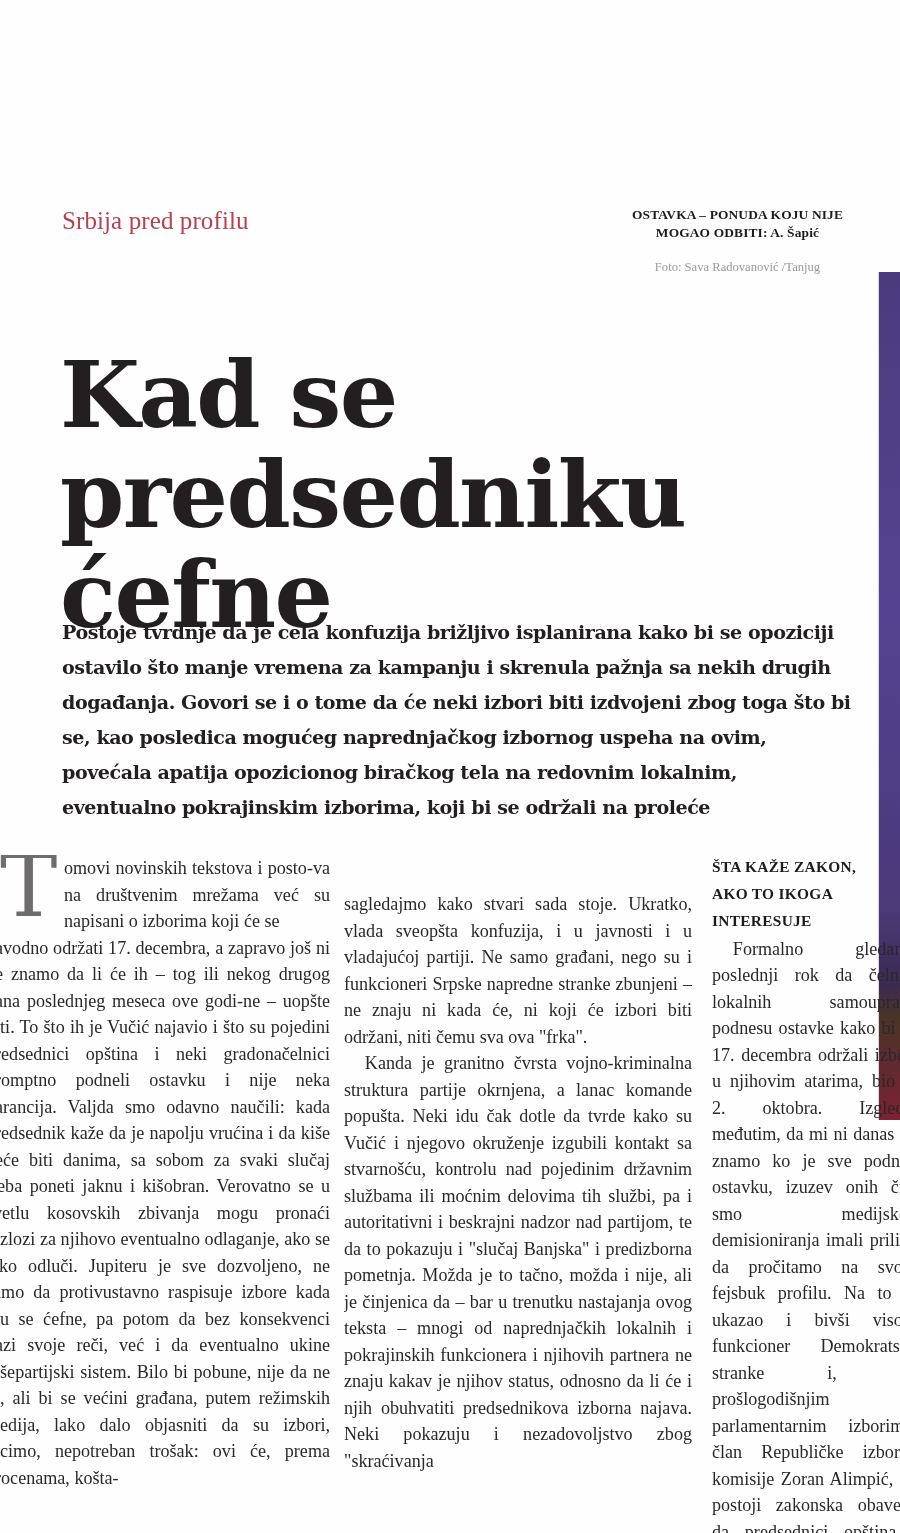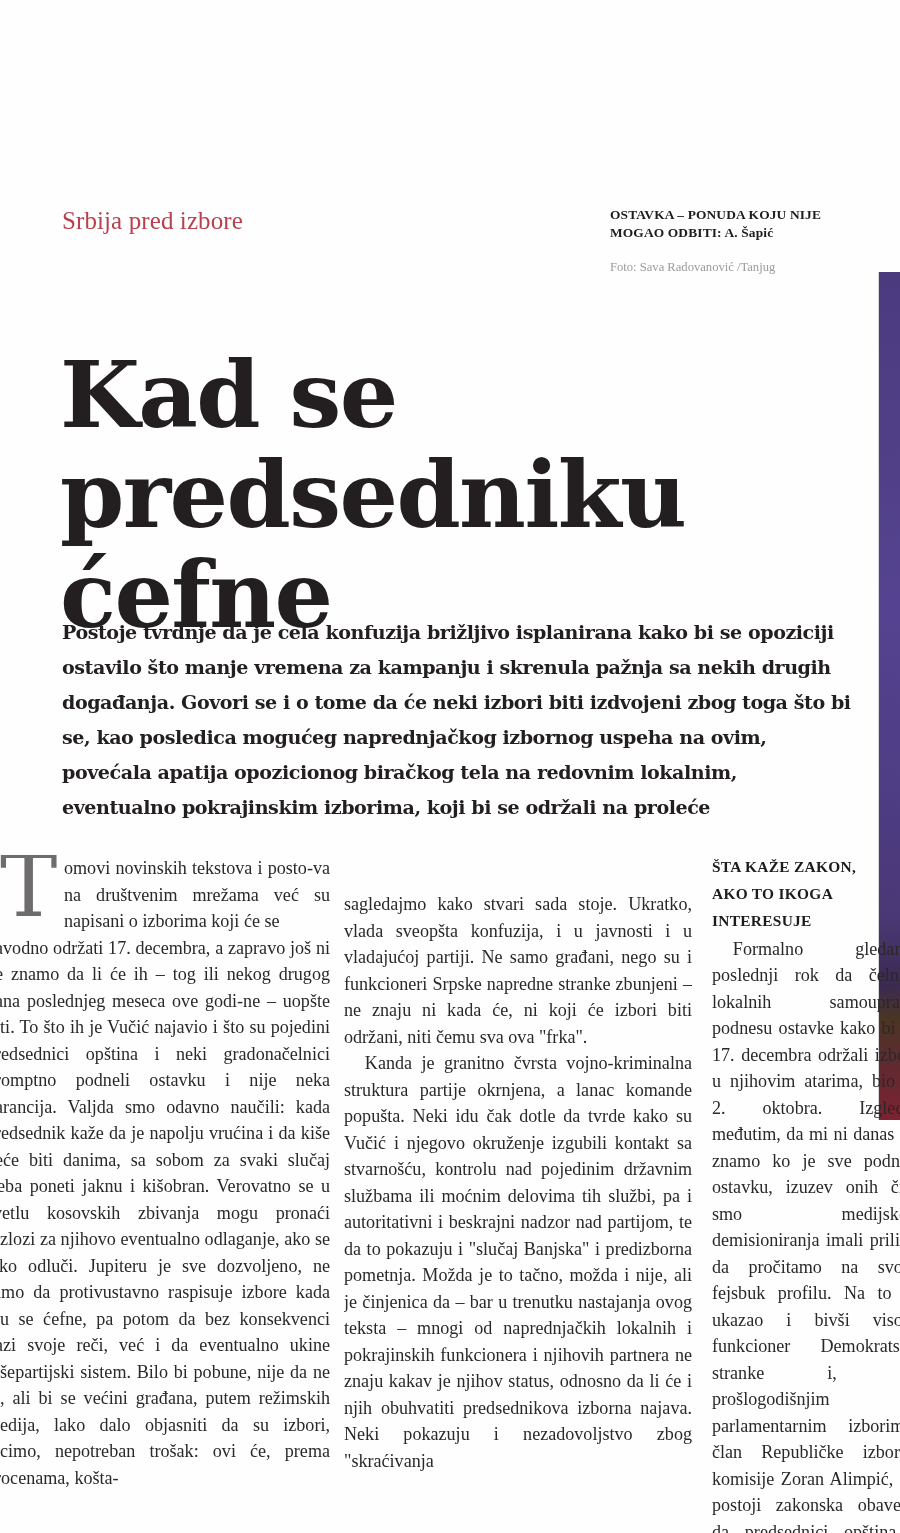--- a/index.html
+++ b/index.html
@@ -52,21 +52,21 @@
     color: #b8404f;
     letter-spacing: .1px;
     line-height: 1.1;
   }
 
   .caption-block {
     position: absolute;
     right: 35px;
     top: 206px;
     width: 255px;
-    text-align: left;
+    text-align: center;
   }
   .caption-line {
     font-family: "Liberation Serif", serif;
     font-weight: bold;
     font-size: 13.4px;
     line-height: 1.33;
     color: #1d1b1c;
     letter-spacing: .15px;
   }
   .caption-credit {
@@ -166,21 +166,21 @@
   }
   #col3 p { text-align: justify; }
 </style>
 </head>
 <body>
 
 <div class="page">
 
   <div class="photo-strip"></div>
 
-  <div class="rubric">Srbija pred izbore</div>
+  <div class="rubric">Srbija pred profilu</div>
 
   <div class="caption-block">
     <div class="caption-line">OSTAVKA – PONUDA KOJU NIJE</div>
     <div class="caption-line">MOGAO ODBITI: A. Šapić</div>
     <div class="caption-credit">Foto: Sava Radovanović /Tanjug</div>
   </div>
 
   <h1 class="headline">Kad se predsedniku ćefne</h1>
 
   <div class="standfirst">Postoje tvrdnje da je cela konfuzija brižljivo isplanirana kako bi se opoziciji ostavilo što manje vremena za kampanju i skrenula pažnja sa nekih drugih događanja. Govori se i o tome da će neki izbori biti izdvojeni zbog toga što bi se, kao posledica mogućeg naprednjačkog izbornog uspeha na ovim, povećala apatija opozicionog biračkog tela na redovnim lokalnim, eventualno pokrajinskim izborima, koji bi se održali na proleće</div>

